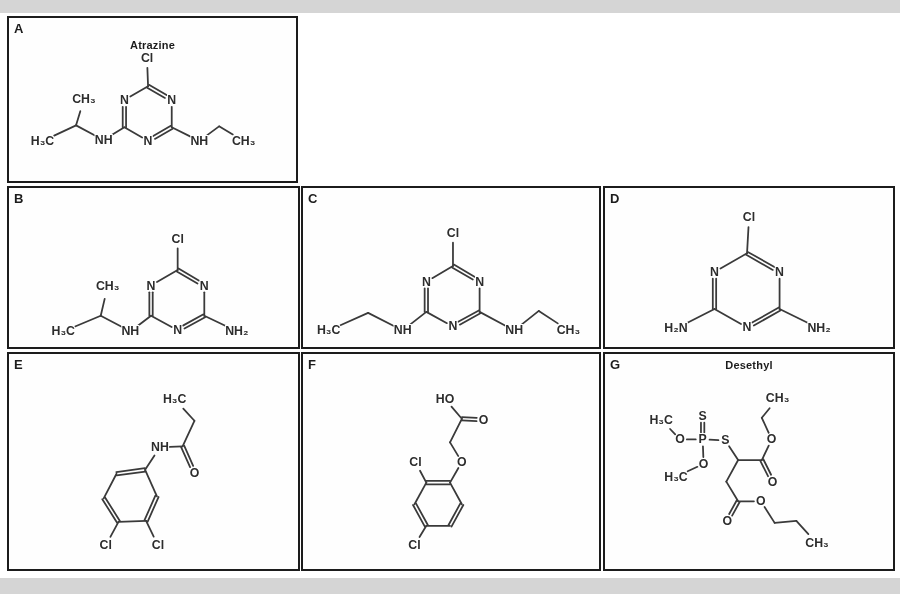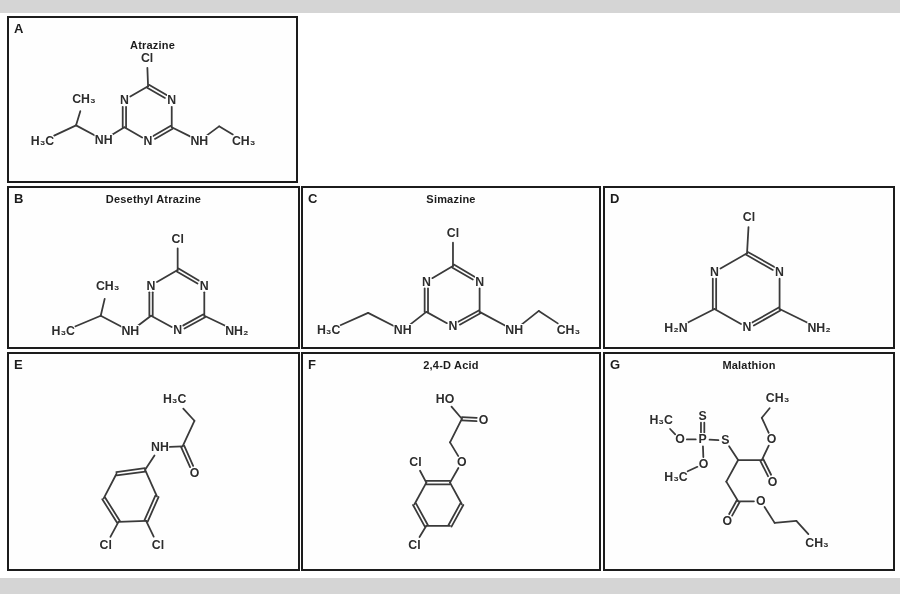--- a/index.html
+++ b/index.html
@@ -67,21 +67,20 @@
       <text x="96" y="125">NH</text>
       <text x="193" y="126">NH</text>
       <text x="76" y="83">CH₃</text>
       <text x="34" y="126">H₃C</text>
       <text x="238" y="126">CH₃</text>
     </svg>
 </div>
 
 <div class="panel" style="left: 7px; top: 186px; width: 293px; height: 163px;">
   <span class="letter">B</span>
-  <span class="title">Desethyl Atrazine</span>
   <svg class="mol" viewBox="0 0 293 163" preserveAspectRatio="none">
       <line x1="171.0" y1="62.0" x2="171.0" y2="84.0"></line>
       <line x1="171.0" y1="84.0" x2="150.0" y2="96.4"></line>
       <line x1="171.9" y1="82.5" x2="192.8" y2="95.0"></line>
       <line x1="170.1" y1="85.5" x2="191.1" y2="97.9"></line>
       <line x1="145.7" y1="107.0" x2="145.7" y2="131.0"></line>
       <line x1="142.3" y1="107.0" x2="142.3" y2="131.0"></line>
       <line x1="198.0" y1="107.0" x2="198.0" y2="131.0"></line>
       <line x1="144.0" y1="131.0" x2="164.9" y2="142.6"></line>
       <line x1="198.8" y1="132.5" x2="177.9" y2="144.1"></line>
@@ -97,21 +96,20 @@
       <text x="171" y="146">N</text>
       <text x="123" y="147">NH</text>
       <text x="100" y="101">CH₃</text>
       <text x="55" y="147">H₃C</text>
       <text x="231" y="147">NH₂</text>
     </svg>
 </div>
 
 <div class="panel" style="left: 301px; top: 186px; width: 300px; height: 163px;">
   <span class="letter">C</span>
-  <span class="title">Simazine</span>
   <svg class="mol" viewBox="0 0 300 163" preserveAspectRatio="none">
       <line x1="152.0" y1="56.0" x2="152.0" y2="80.0"></line>
       <line x1="152.0" y1="80.0" x2="131.0" y2="92.4"></line>
       <line x1="152.9" y1="78.5" x2="173.8" y2="91.0"></line>
       <line x1="151.1" y1="81.5" x2="172.1" y2="93.9"></line>
       <line x1="126.7" y1="103.0" x2="126.7" y2="127.0"></line>
       <line x1="123.3" y1="103.0" x2="123.3" y2="127.0"></line>
       <line x1="179.0" y1="103.0" x2="179.0" y2="127.0"></line>
       <line x1="125.0" y1="127.0" x2="145.9" y2="138.6"></line>
       <line x1="179.8" y1="128.5" x2="158.9" y2="140.1"></line>
@@ -180,21 +178,20 @@
       <text x="168" y="46">H₃C</text>
       <text x="153" y="95">NH</text>
       <text x="188" y="121">O</text>
       <text x="98" y="195">Cl</text>
       <text x="151" y="195">Cl</text>
     </svg>
 </div>
 
 <div class="panel" style="left: 301px; top: 352px; width: 300px; height: 219px;">
   <span class="letter">F</span>
-  <span class="title">2,4-D Acid</span>
   <svg class="mol" viewBox="0 0 300 219" preserveAspectRatio="none">
       <line x1="150.5" y1="53.6" x2="161.0" y2="66.0"></line>
       <line x1="161.1" y1="64.3" x2="176.1" y2="65.0"></line>
       <line x1="160.9" y1="67.7" x2="175.9" y2="68.4"></line>
       <line x1="161.0" y1="66.0" x2="149.0" y2="90.0"></line>
       <line x1="149.0" y1="90.0" x2="157.4" y2="104.0"></line>
       <line x1="157.5" y1="116.1" x2="149.0" y2="131.0"></line>
       <line x1="118.6" y1="118.9" x2="125.0" y2="131.0"></line>
       <line x1="125.0" y1="129.3" x2="149.0" y2="129.3"></line>
       <line x1="125.0" y1="132.7" x2="149.0" y2="132.7"></line>
@@ -209,21 +206,21 @@
       <text x="144" y="46">HO</text>
       <text x="183" y="67">O</text>
       <text x="161" y="110">O</text>
       <text x="114" y="110">Cl</text>
       <text x="113" y="195">Cl</text>
     </svg>
 </div>
 
 <div class="panel" style="left: 603px; top: 352px; width: 292px; height: 219px;">
   <span class="letter">G</span>
-  <span class="title">Malathion</span>
+  <span class="title">Desethyl</span>
   <svg class="mol" viewBox="0 0 292 219" preserveAspectRatio="none">
       <line x1="66.0" y1="76.4" x2="71.2" y2="81.9"></line>
       <line x1="83.0" y1="87.0" x2="92.0" y2="87.0"></line>
       <line x1="97.3" y1="80.0" x2="97.3" y2="70.0"></line>
       <line x1="100.7" y1="80.0" x2="100.7" y2="70.0"></line>
       <line x1="106.0" y1="87.3" x2="115.0" y2="87.7"></line>
       <line x1="99.3" y1="94.0" x2="99.7" y2="105.0"></line>
       <line x1="93.7" y1="114.9" x2="83.8" y2="119.5"></line>
       <line x1="125.8" y1="93.9" x2="135.0" y2="108.0"></line>
       <line x1="135.0" y1="108.0" x2="159.0" y2="108.0"></line>

